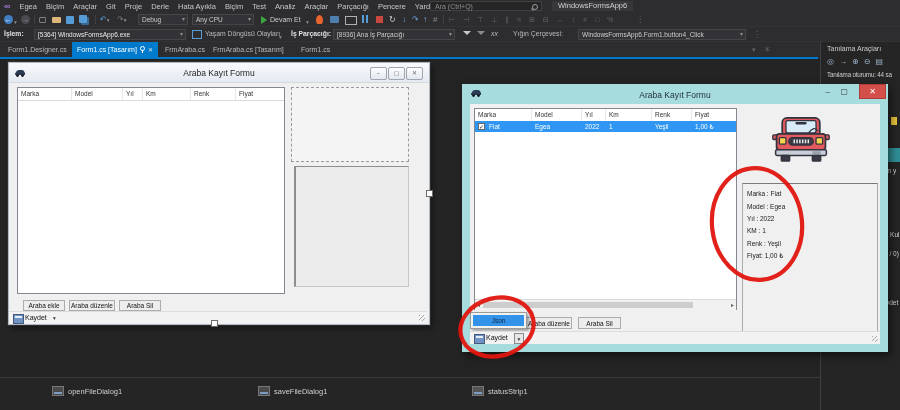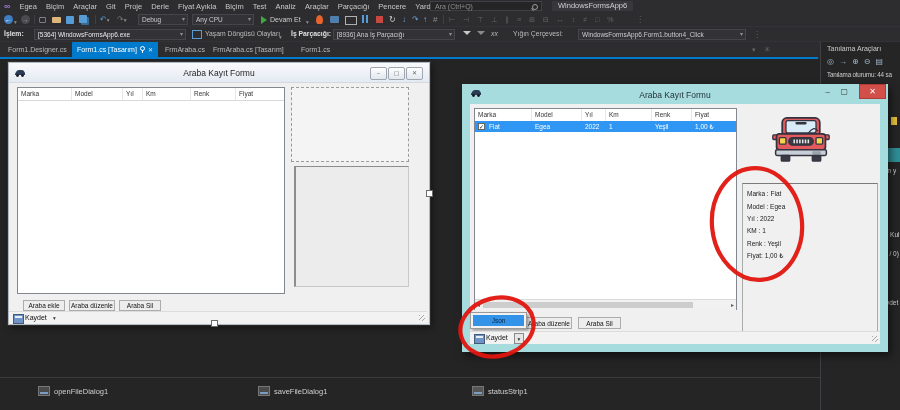--- a/index.html
+++ b/index.html
@@ -87,21 +87,21 @@
 <body>
 
 <div class="menubar abs">
   <span class="logo">∞</span>
   <span class="mi">Egea</span>
   <span class="mi">Biçim</span>
   <span class="mi">Araçlar</span>
   <span class="mi">Git</span>
   <span class="mi">Proje</span>
   <span class="mi">Derle</span>
-  <span class="mi">Fiyat Ayıkla</span>
+  <span class="mi">Hata Ayıkla</span>
   <span class="mi">Biçim</span>
   <span class="mi">Test</span>
   <span class="mi">Analiz</span>
   <span class="mi">Araçlar</span>
   <span class="mi">Parçacığı</span>
   <span class="mi">Pencere</span>
   <span class="mi">Yardım</span>
 </div>
 <div class="searchbox abs">
   <span>Ara (Ctrl+Q)</span>
@@ -213,21 +213,21 @@
     <span class="abs" style="left:16px;top:2px;font-size:7px;color:#111;">Kaydet</span>
     <span class="abs" style="left:44px;top:3px;font-size:5.5px;color:#333;">▾</span>
     <span class="grip"></span>
   </div>
 </div>
 <div class="handle" style="left:211px;top:320px;"></div>
 <div class="handle" style="left:426px;top:190px;"></div>
 
 <div class="trayline abs"></div>
 <div class="tray abs">
-  <div class="trayitem" style="left:38px;">
+  <div class="trayitem" style="left:52px;">
     <span class="trayicon"></span>
     <span>openFileDialog1</span>
   </div>
   <div class="trayitem" style="left:258px;">
     <span class="trayicon"></span>
     <span>saveFileDialog1</span>
   </div>
   <div class="trayitem" style="left:472px;align-items:flex-end;">
     <span class="trayicon" style="background:#555;"></span>
     <span>statusStrip1</span>

